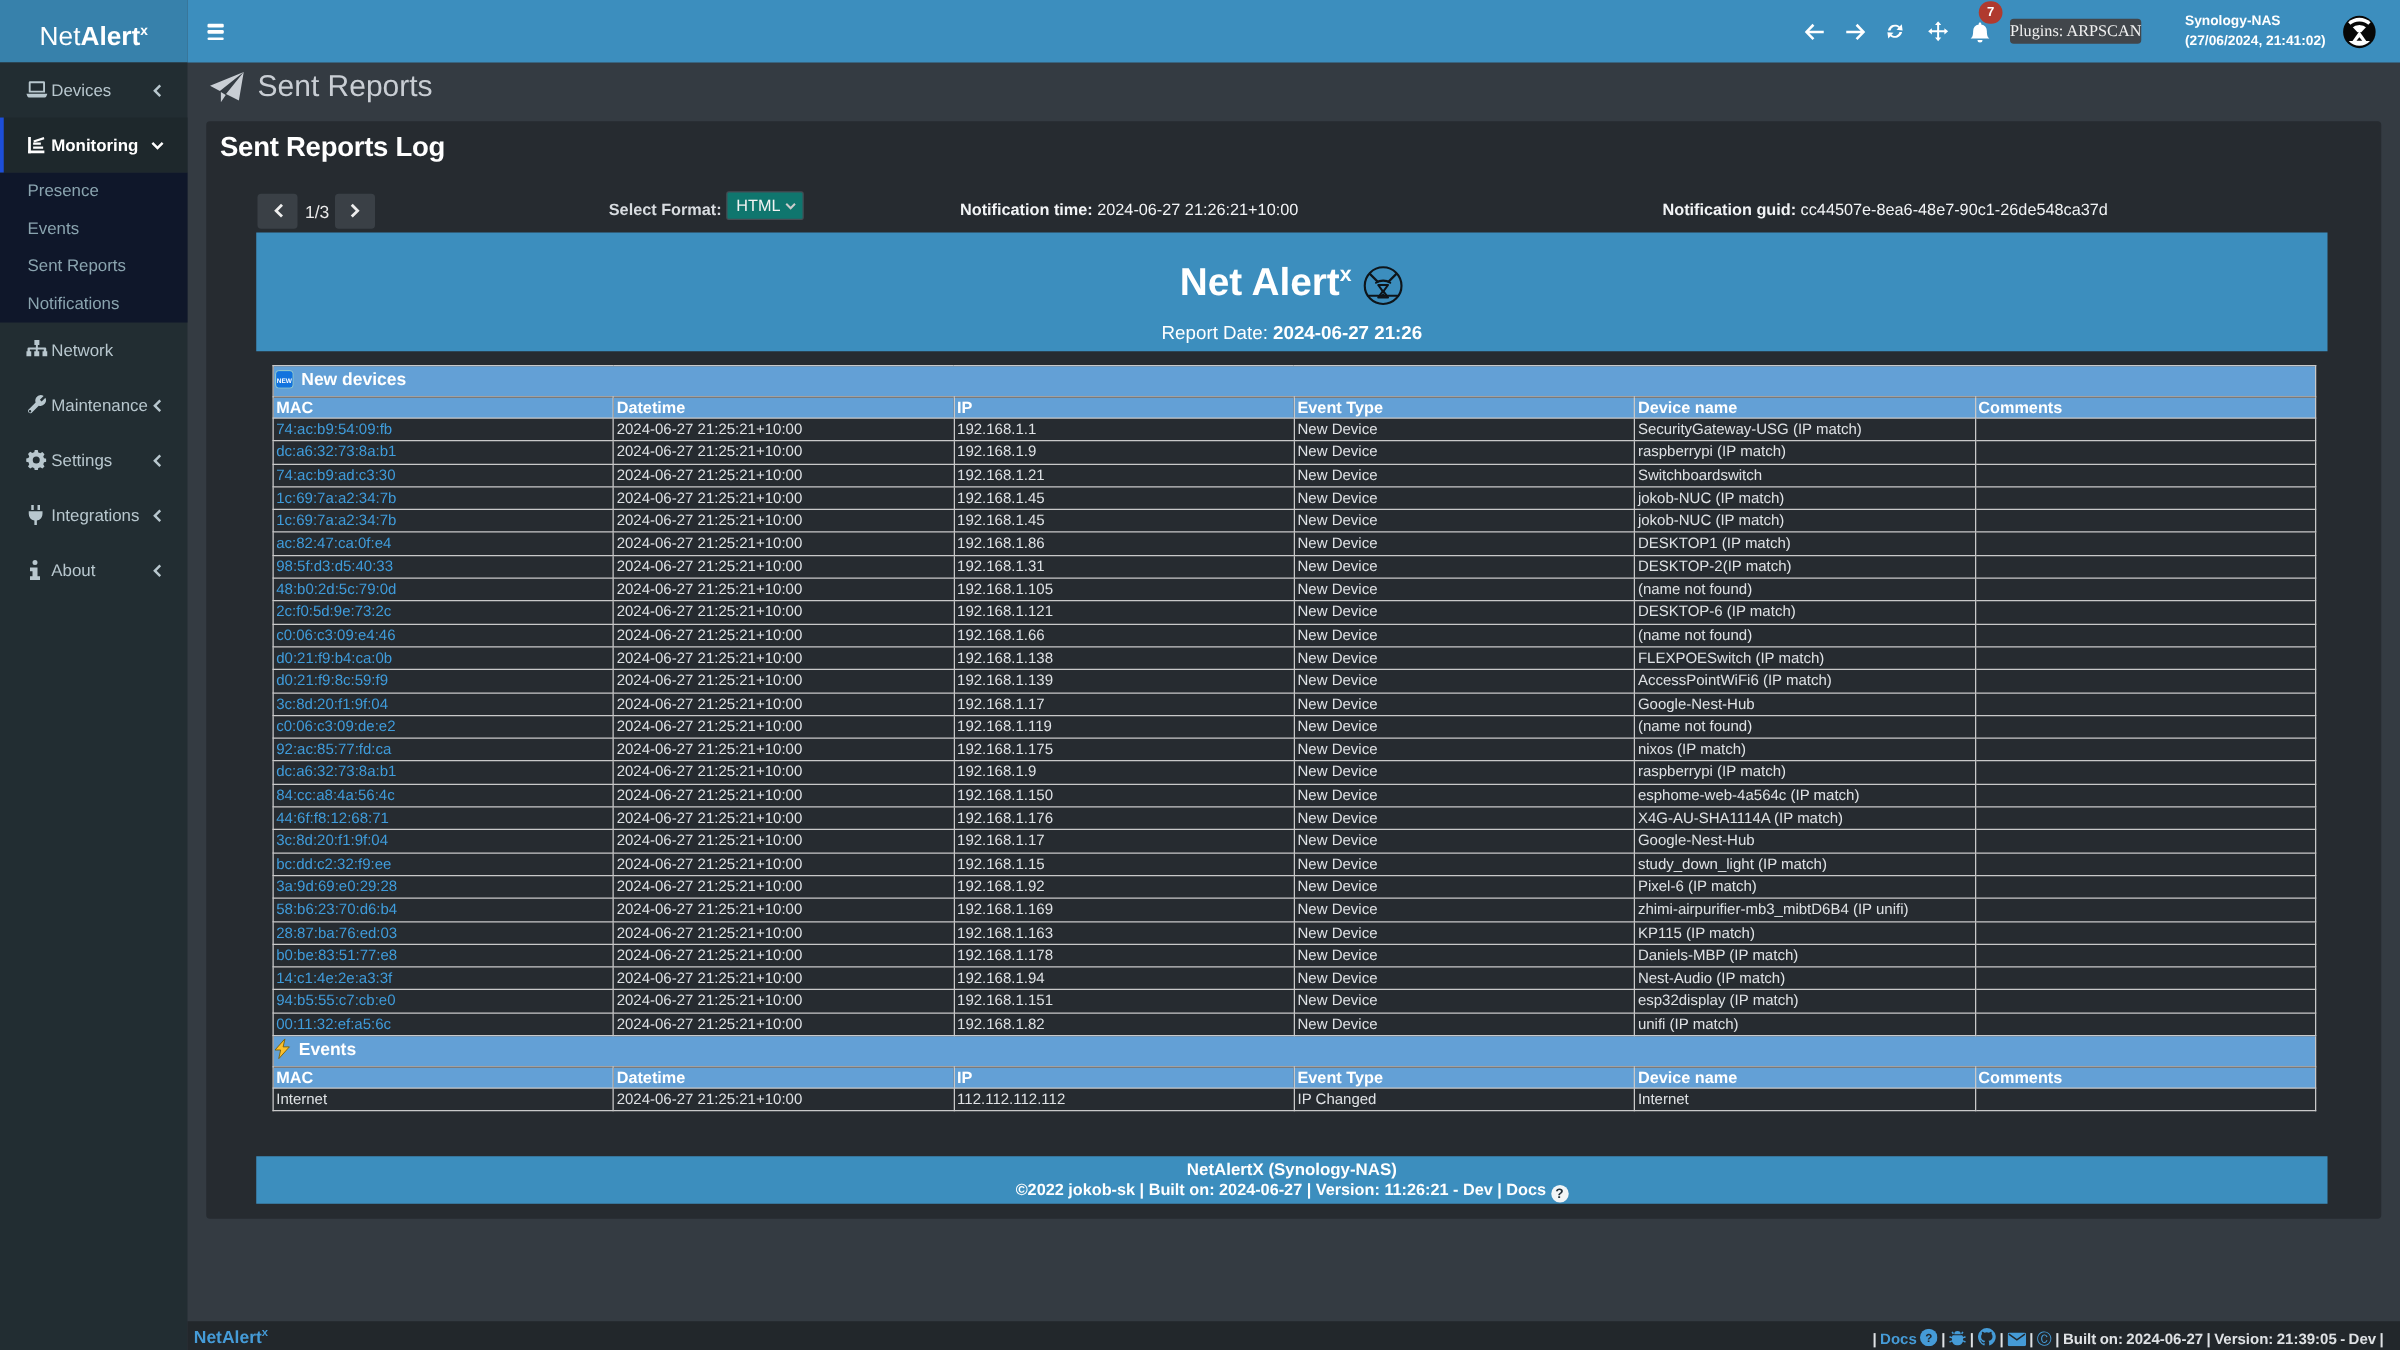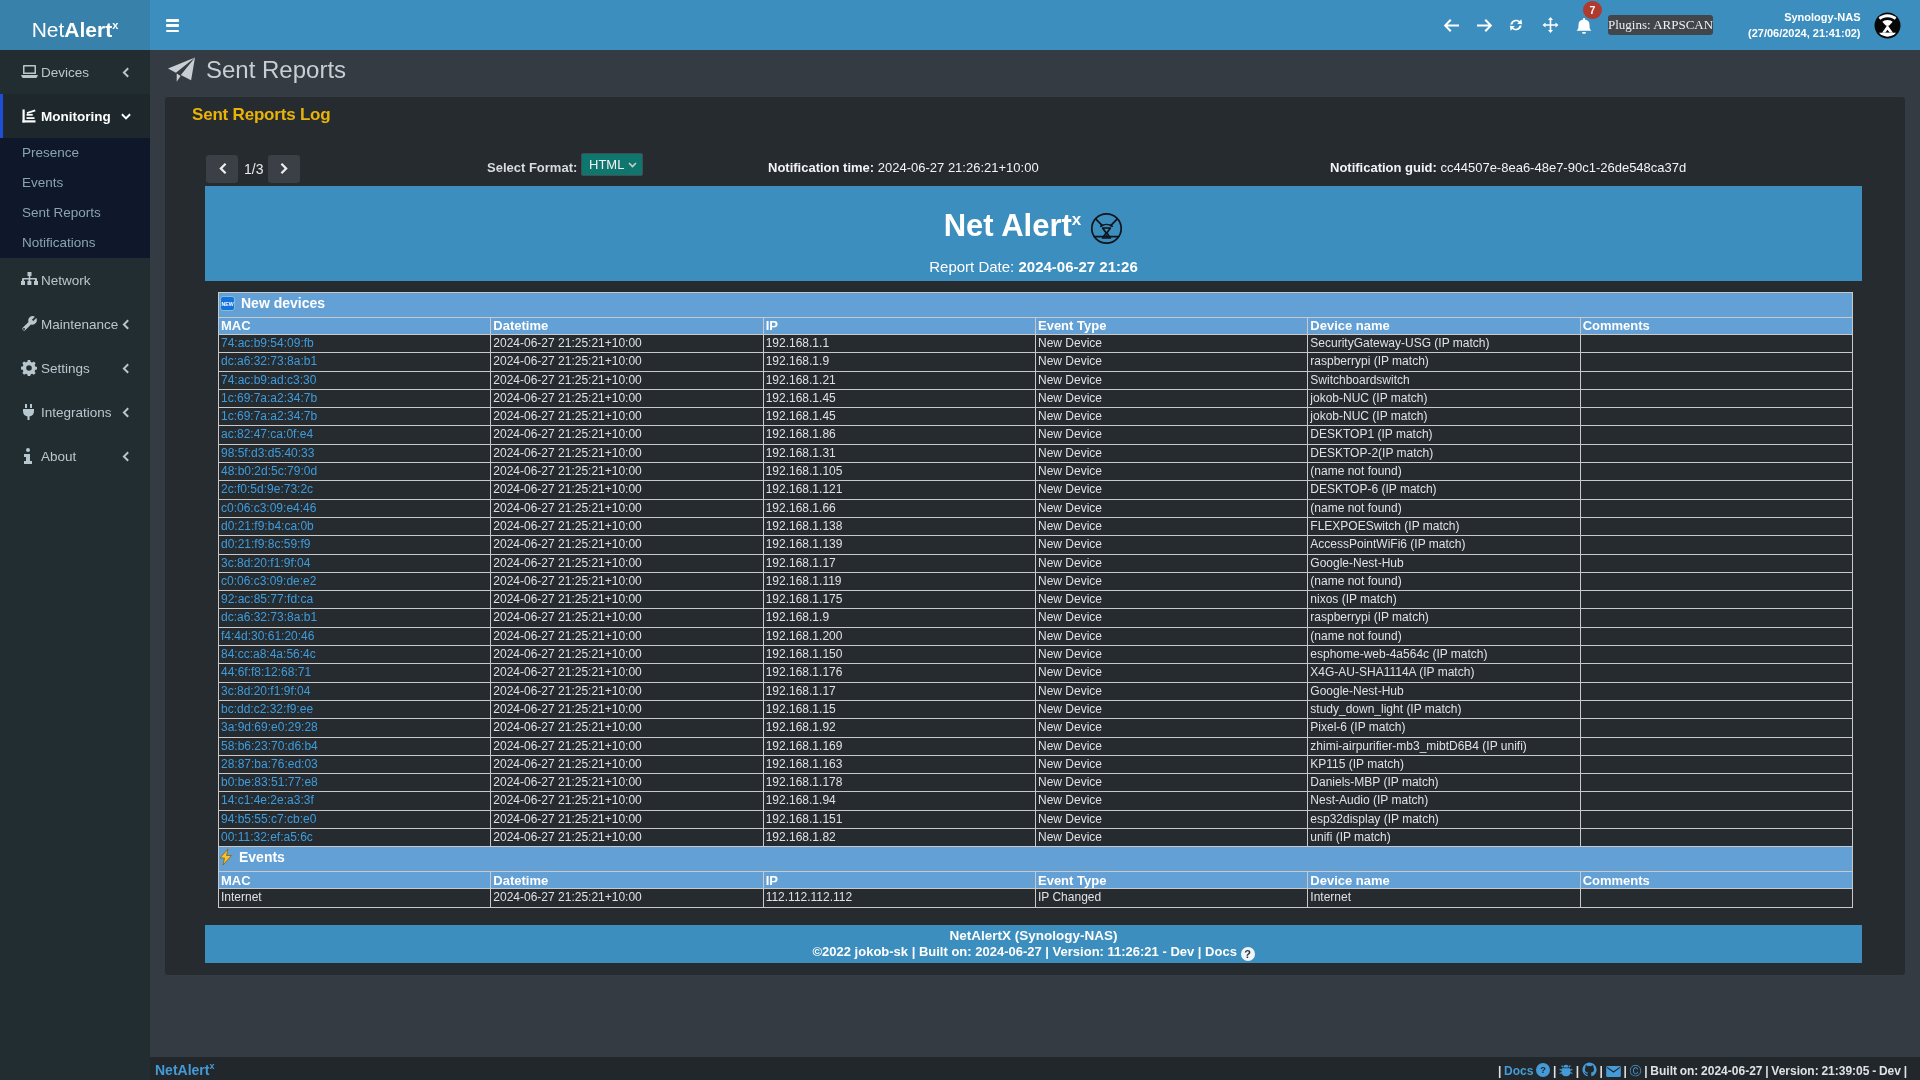--- a/index.html
+++ b/index.html
@@ -11,42 +11,42 @@
 #logo{left:0;top:0;width:150px;height:50px;background:#3781ab;color:#fff;text-align:center;line-height:50px;font-size:21px;font-weight:300}
 #logo b{font-weight:700}
 #logo sup{font-size:11px;font-weight:700}
 #navbar{left:150px;top:0;width:1770px;height:50px;background:#3c8ebe}
 .bar{position:absolute;left:16px;width:13px;height:2.6px;background:#fff;border-radius:1px}
 .navicon{position:absolute;top:17px;width:17px;height:17px}
 .navicon svg{display:block}
 #bellwrap{left:1575px;top:17px;width:18px;height:18px}
 #bellbadge{left:1583px;top:1px;width:19px;height:18px;background:#b03a2e;color:#fff;border-radius:9.5px;font-size:10.5px;font-weight:700;text-align:center;line-height:18px}
 #plugbadge{left:1608px;top:15px;height:20px;background:#41464b;border-radius:3px;color:#f0f0f0;font-family:Liberation Serif, serif;font-size:13px;line-height:20px;padding:0 0}
-#nastext{left:1748px;top:9px;text-align:right;color:#fff;font-size:11px;font-weight:700;line-height:16px}
+#nastext{left:1748px;top:9px;text-align:left;color:#fff;font-size:11px;font-weight:700;line-height:16px}
 #avatar{left:1874px;top:12px;width:27px;height:27px}
 
 #sidebar{left:0;top:50px;width:150px;height:1030px;background:#222d32}
 .sitem{position:relative;height:44px;color:#b8c7ce;font-size:13.5px;white-space:nowrap}
 .sitem .sicon{position:absolute;left:21px;top:14px;width:16px;height:16px}
 .sitem .sicon svg{display:block}
 .sitem .stxt{position:absolute;left:41px;top:15px;line-height:15px}
 .sitem .schev{position:absolute;right:21px;top:17px;width:9px;height:11px}
 .sitem .schev svg{display:block}
 #mon{background:#1e282c;border-left:3px solid #1d4ed8;color:#fff}
 #mon .sicon{left:18px}
 #mon .stxt{left:38px}
 #submenu{background:#0f172a}
 .sub{height:30px;line-height:30px;color:#8aa4af;font-size:13.5px;padding-left:22px}
 .sub.on{color:#8aa4af}
 
 #pageicon{left:167px;top:56px;width:29px;height:28px}
 #pagetitle{left:206px;top:56px;font-size:24px;color:#c9ced4}
 
 #box{left:165px;top:97px;width:1740px;height:878px;background:#262b30;border-radius:3px}
-#boxtitle{left:192px;top:105px;font-size:17px;font-weight:700;color:#eab308;letter-spacing:-0.2px}
+#boxtitle{left:176px;top:105px;font-size:22px;font-weight:700;color:#ffffff;letter-spacing:-0.2px}
 .pbtn{width:32px;height:28px;background:#3a4046;border-radius:3px;text-align:center}
 .pbtn svg{margin-top:7px}
 #pg{left:244px;top:161px;color:#eaeaea;font-size:14px}
 #fmtlabel{left:487px;top:160px;color:#d8dce0;font-size:13px;font-weight:700}
 #fmtsel{left:581px;top:153px;width:62px;height:23px;background:#0f766e;border:1px solid #454d54;border-radius:2px;color:#f2f2f2;font-size:13px;line-height:21px;padding-left:7px}
 #fmtsel .caret{position:absolute;right:5px;top:8px;width:9px;height:6px}
 #fmtsel .caret svg{display:block}
 .nlabel{color:#f2f4f6;font-size:13px}
 .nlabel b{font-weight:700}
 
@@ -398,28 +398,20 @@
       </tr>
 <tr>
         <td class="mac">dc:a6:32:73:8a:b1</td>
         <td>2024-06-27 21:25:21+10:00</td>
         <td>192.168.1.9</td>
         <td>New Device</td>
         <td>raspberrypi (IP match)</td>
         <td></td>
       </tr>
 <tr>
-        <td class="mac">f4:4d:30:61:20:46</td>
-        <td>2024-06-27 21:25:21+10:00</td>
-        <td>192.168.1.200</td>
-        <td>New Device</td>
-        <td>(name not found)</td>
-        <td></td>
-      </tr>
-<tr>
         <td class="mac">84:cc:a8:4a:56:4c</td>
         <td>2024-06-27 21:25:21+10:00</td>
         <td>192.168.1.150</td>
         <td>New Device</td>
         <td>esphome-web-4a564c (IP match)</td>
         <td></td>
       </tr>
 <tr>
         <td class="mac">44:6f:f8:12:68:71</td>
         <td>2024-06-27 21:25:21+10:00</td>

